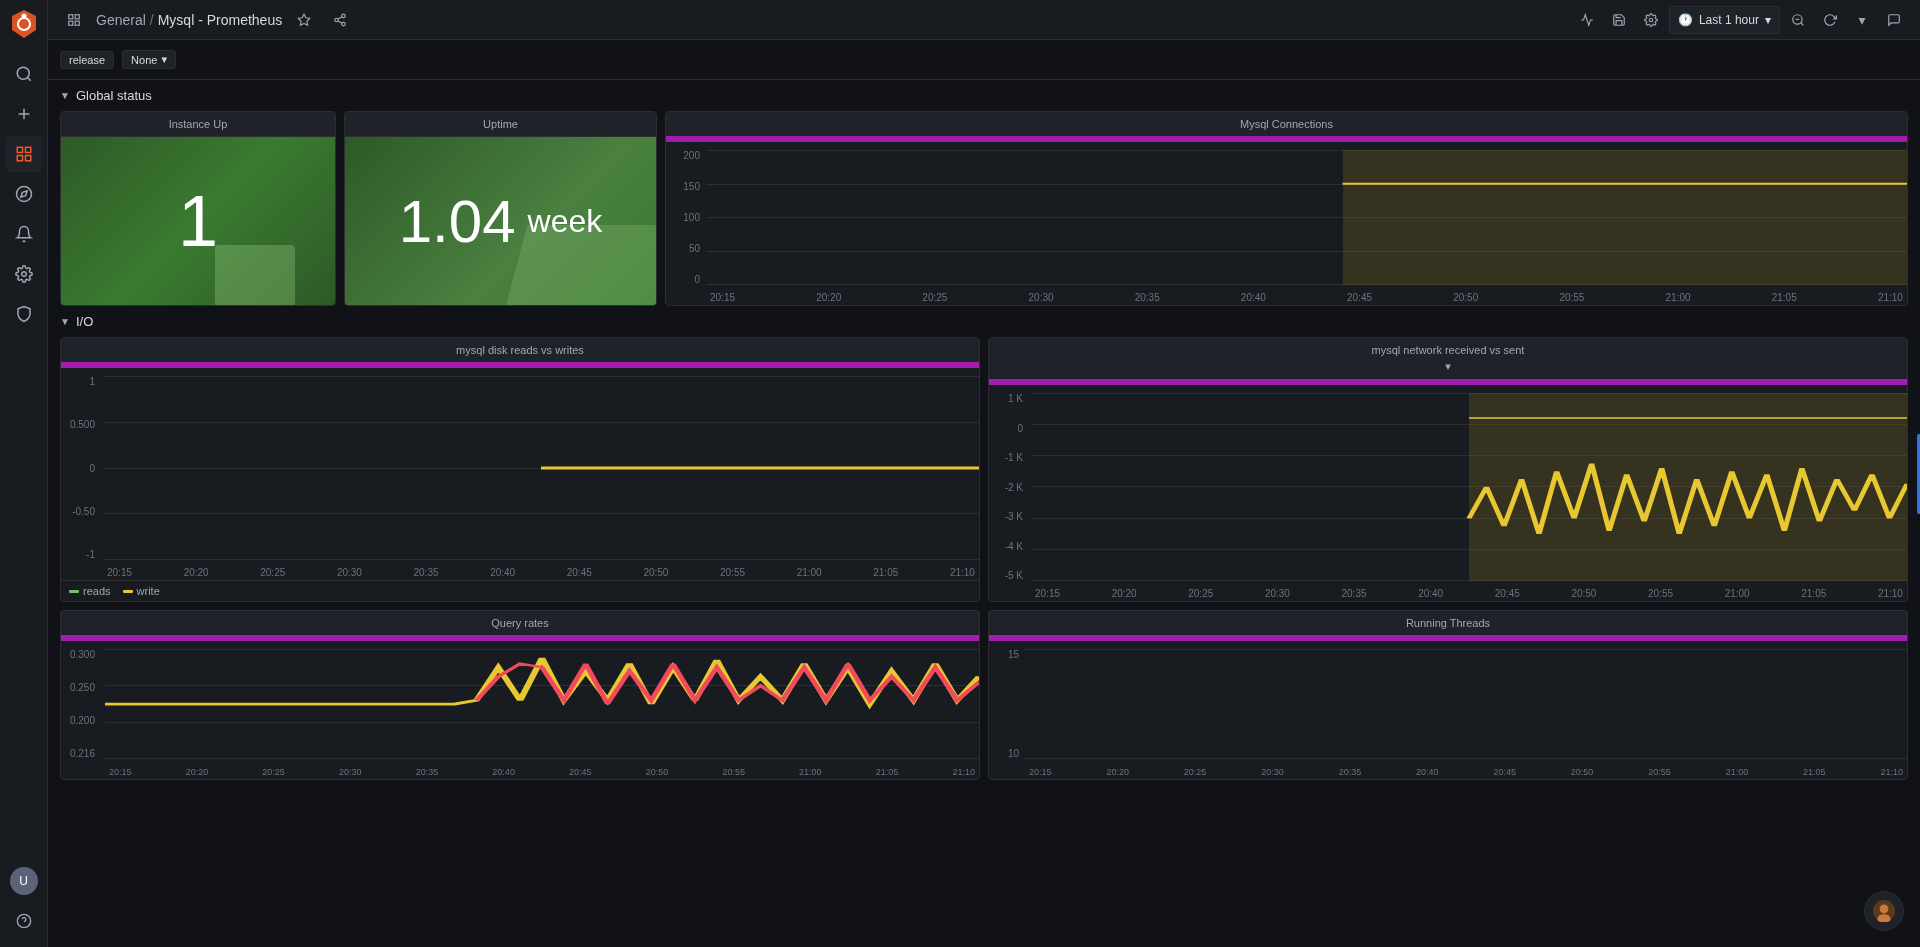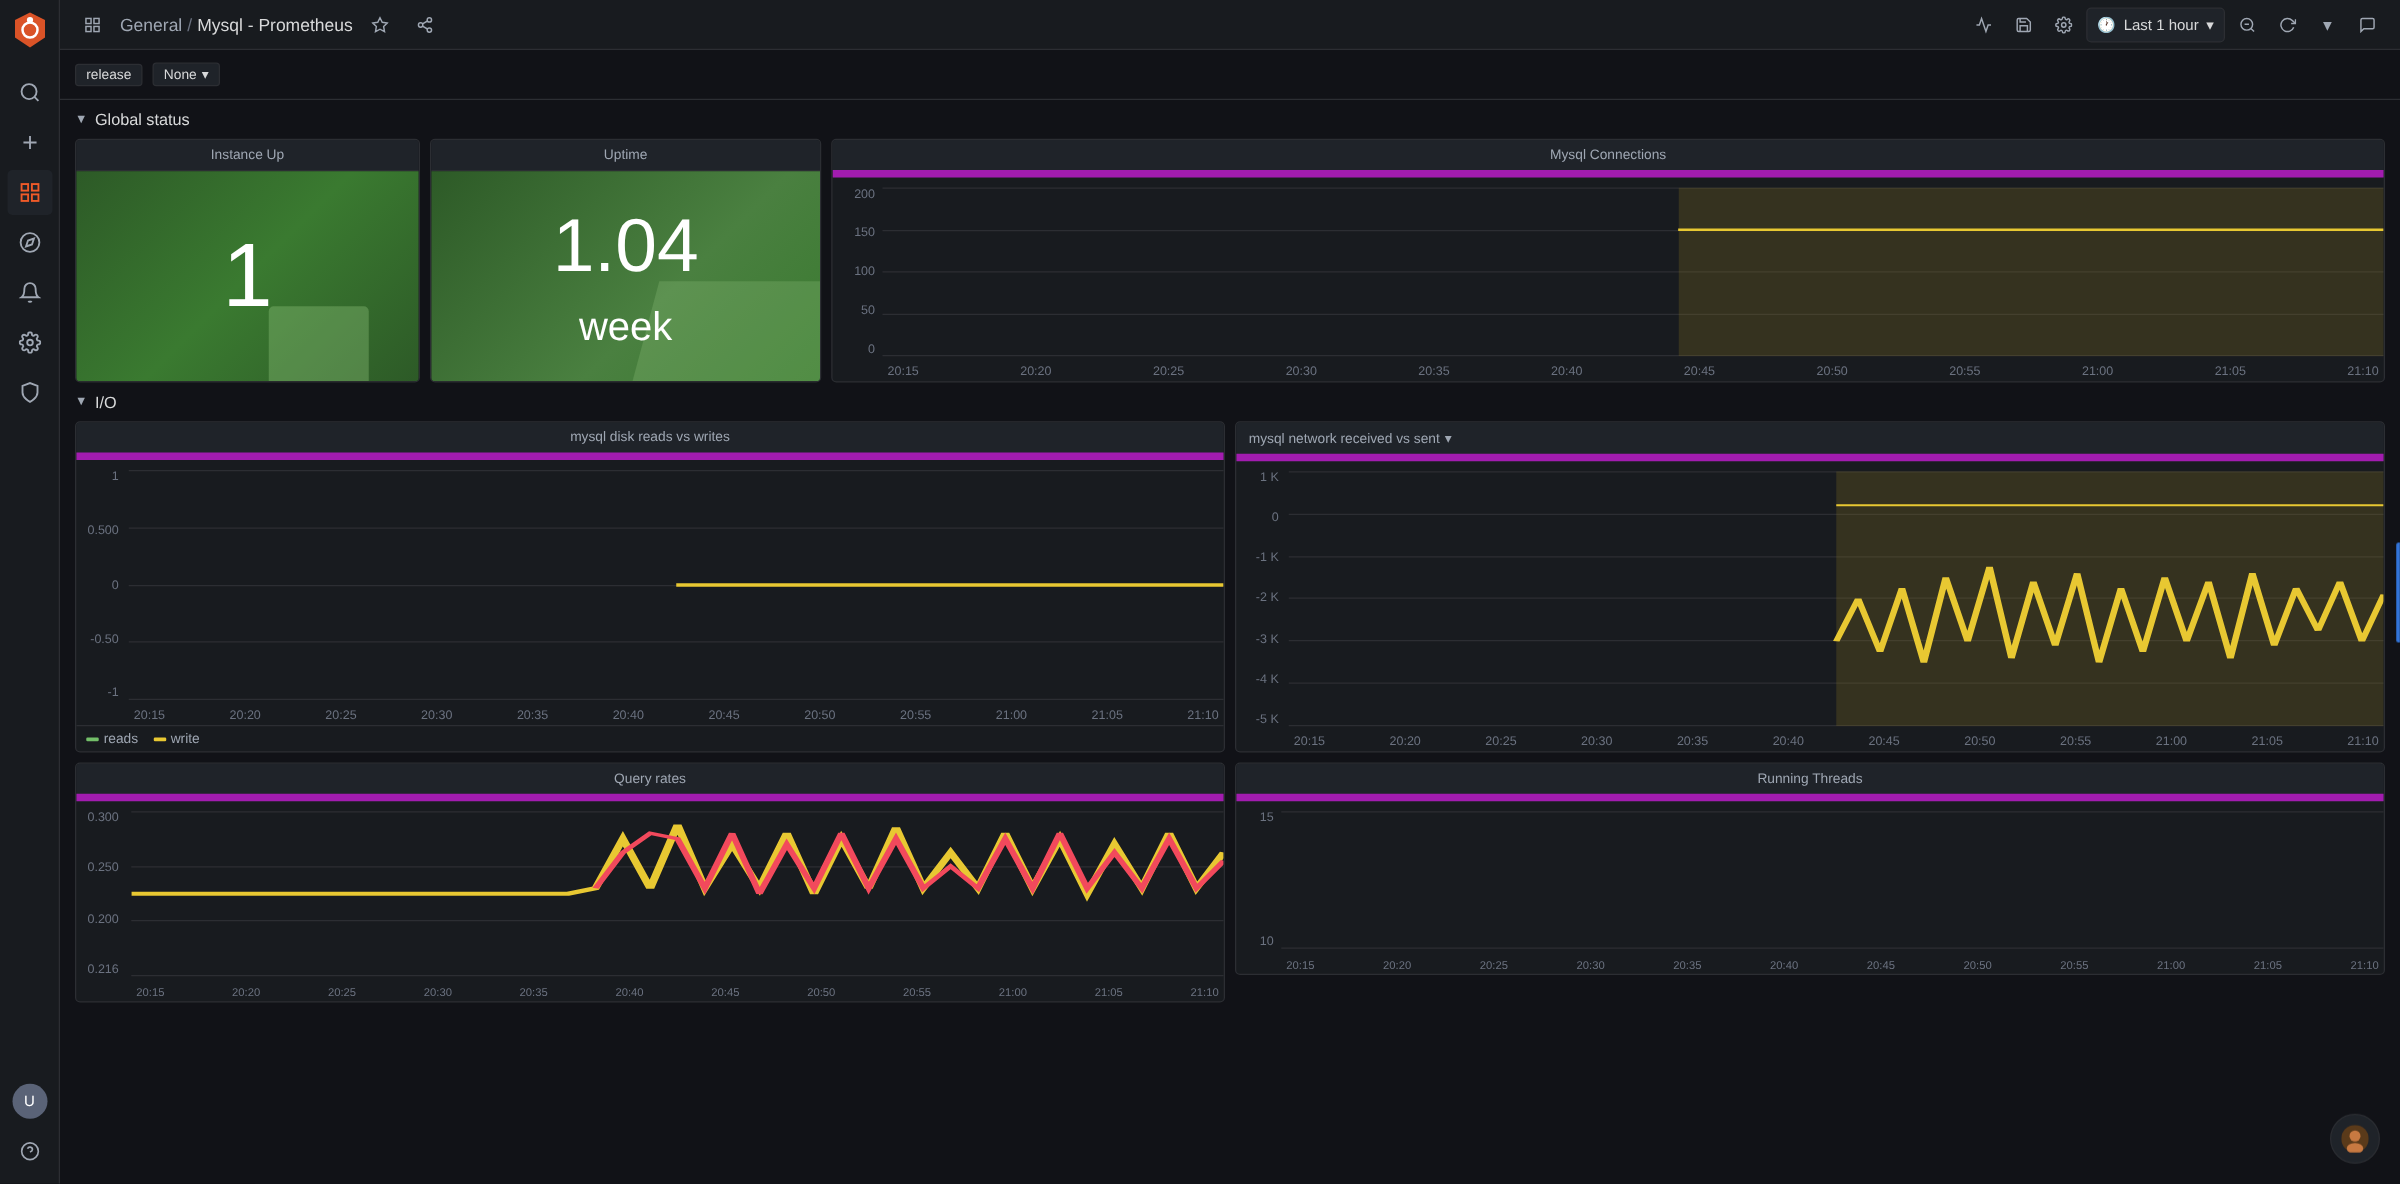--- a/index.html
+++ b/index.html
@@ -225,21 +225,20 @@
       z-index: 1;
     }
     .stat-value-large {
       font-size: 60px;
       font-weight: 300;
       color: #fff;
       z-index: 1;
       display: flex;
       align-items: center;
       gap: 12px;
-      flex-direction: column;
     }
     .stat-unit {
       font-size: 32px;
       color: #fff;
       font-weight: 400;
     }
 
     
     .stat-bg-green {
       background: linear-gradient(135deg, #2d5a27 0%, #3a7a30 50%, #2d5a27 100%);
@@ -647,21 +646,21 @@
             <span>reads</span>
           </div>
           <div class="legend-item">
             <div class="legend-dot" style="background:#e8c832;"></div>
             <span>write</span>
           </div>
         </div>
       </div>
 
       <div class="chart-panel" style="flex:1; height:265px;">
-        <div class="chart-title" style="cursor:pointer; display:flex; align-items:center; justify-content:flex-start; gap:4px;">
+        <div class="chart-title" style="cursor:pointer; display:flex; align-items:center; justify-content:flex-end; gap:4px;flex-direction:column;">
           <span>mysql network received vs sent</span>
           <span>▾</span>
         </div>
         <div style="position:relative; flex:1; padding:8px 0 20px 42px;">
           <div class="y-labels" style="top:8px;bottom:20px;">
             <span>1 K</span>
               <span>0</span>
               <span>-1 K</span>
               <span>-2 K</span>
               <span>-3 K</span>
@@ -699,21 +698,21 @@
               <span>21:00</span>
               <span>21:05</span>
               <span>21:10</span>
           </div>
         </div>
       </div>
     </div>
 
     <div class="panel-row">
 
-      <div class="chart-panel" style="flex:1; height:192px;">
+      <div class="chart-panel" style="flex:1; height:170px;">
         <div class="chart-title">Query rates</div>
         <div style="position:relative; flex:1; padding:8px 0 20px 44px;">
           <div class="y-labels" style="top:8px;bottom:20px;">
             <span>0.300</span>
               <span>0.250</span>
               <span>0.200</span>
               <span>0.216</span>
           </div>
           <div class="grid-lines" style="left:44px;top:8px;bottom:20px;">
             <div class="grid-line"></div>

